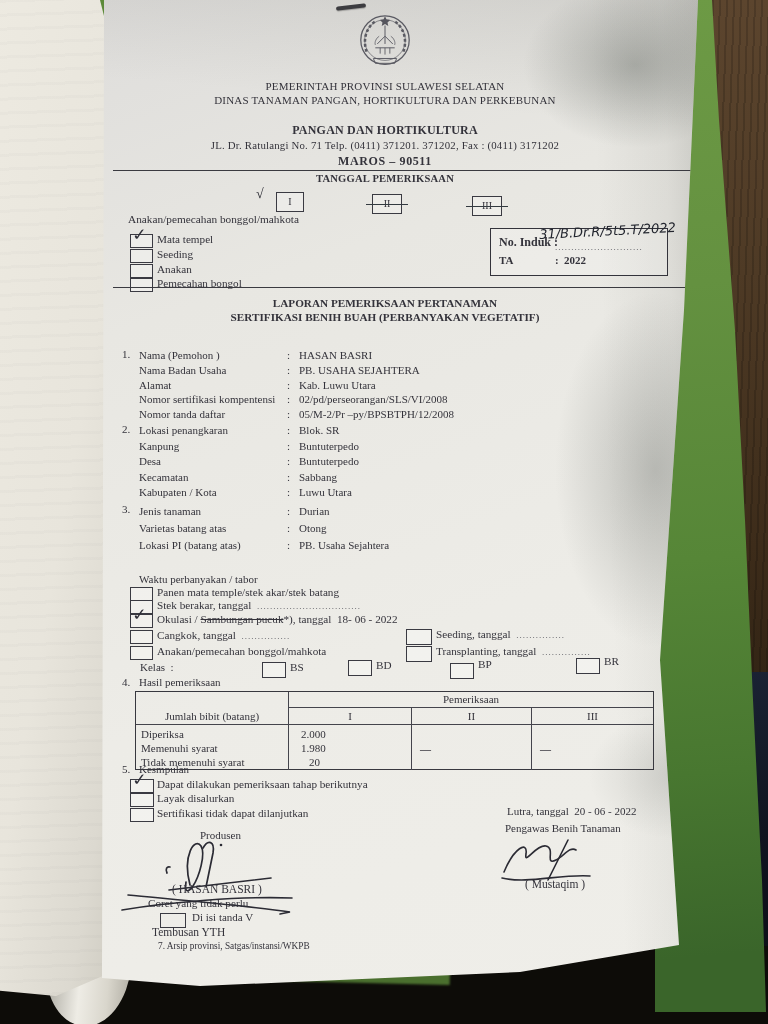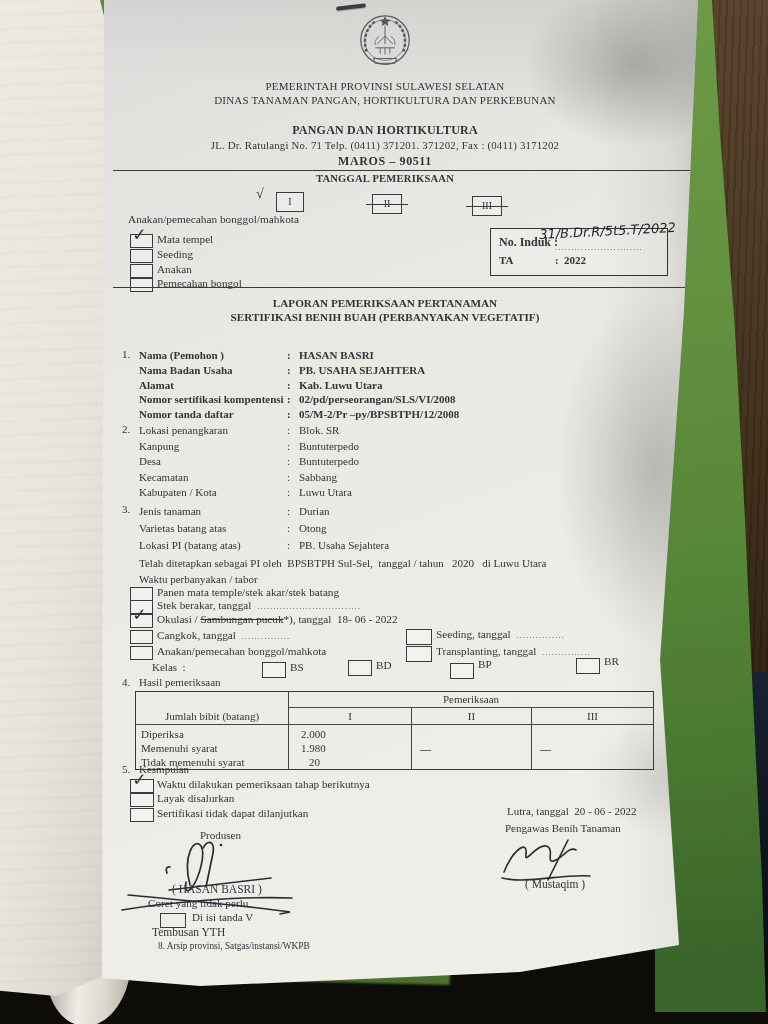--- a/index.html
+++ b/index.html
@@ -90,33 +90,33 @@
   .hand{left:48px;top:-8px;width:230px;font-family:"DejaVu Sans",sans-serif;font-style:italic;
     font-size:13px;color:#23262f;transform:rotate(-3deg);}
   .title1{top:297px;font-weight:bold;font-size:11.2px;}
   .title2{top:311px;font-weight:bold;font-size:11.2px;}
   .hdrc{left:0;width:570px;text-align:center;}
   
   .sec{left:22px;}
   .secno{position:absolute;left:0;top:0;}
   .frows{margin-left:17px;}
   .frow{display:grid;grid-template-columns:148px 12px auto;}
-  .s1 .frow{line-height:14.8px;font-weight:bold;}
+  .s1 .frow{line-height:14.8px;}
   .s2 .frow{line-height:15.5px;}
   .s3 .frow{line-height:17px;}
   .sectitle{margin-left:17px;}
   .pre{white-space:pre;}
   .pil{left:39px;top:557px;}
   .waktu{left:39px;top:573px;}
   .cbrow{height:14px;}
   .cbrow .cb{position:absolute;left:0;top:1px;}
   .cbrow .cbl{position:absolute;left:27px;top:0;}
   .struck{text-decoration:line-through;text-decoration-thickness:1.3px;}
   
-  .kelas-lab{left:52px;top:661px;}
+  .kelas-lab{left:40px;top:661px;}
   .kbox{border:1.3px solid #3a3a42;width:22px;height:14px;background:rgba(255,255,255,.3);}
   
   .ptable{left:35px;top:691px;width:517px;height:77px;border:1.4px solid #38383f;
     display:grid;grid-template-columns:152px 123px 120px 1fr;grid-template-rows:16px 17px 1fr;}
   .ptable>div{position:relative;}
   .t-rowhdr{grid-column:1;grid-row:1/3;border-bottom:1px solid #44444c;
     display:flex;align-items:flex-end;justify-content:center;padding-bottom:2px;}
   .t-group{grid-column:2/5;grid-row:1;border-left:1px solid #44444c;border-bottom:1px solid #44444c;
     text-align:center;line-height:15px;}
   .t-c{grid-row:2;border-left:1px solid #44444c;border-bottom:1px solid #44444c;
@@ -306,21 +306,20 @@
               <span>:</span>
               <span>Otong</span>
             </div>
           <div class="frow">
               <span>Lokasi PI (batang atas)</span>
               <span>:</span>
               <span>PB. Usaha Sejahtera</span>
             </div>
         </div>
       </div>
-      <div class="abs pil pre">Telah ditetapkan sebagai PI oleh  BPSBTPH Sul-Sel,  tanggal / tahun   2020   di Luwu Utara</div>
       <div class="abs waktu">Waktu perbanyakan / tabor</div>
 
       <div class="abs cbrow" style="left:30px;top:586px;">
         <span class="cb"></span>
         <span class="cbl"><span>Panen mata temple/stek akar/stek batang</span></span>
       </div>
       <div class="abs cbrow" style="left:30px;top:599px;">
         <span class="cb"></span>
         <span class="cbl pre"><span>Stek berakar, tanggal  </span><span class="dots">................................</span></span>
       </div>
@@ -387,21 +386,21 @@
       </div>
 
       <div class="abs sec" style="top:763px;">
         <span class="secno">5.</span>
         <span class="sectitle">Kesmpulan</span>
       </div>
       <div class="abs cbrow" style="left:30px;top:778px;">
         <span class="cb checked" style="width:22px;">
             <i class="tick">✓</i>
           </span>
-        <span class="cbl"><span>Waktu dilakukan pemeriksaan tahap berikutnya</span></span>
+        <span class="cbl"><span>Dapat dilakukan pemeriksaan tahap berikutnya</span></span>
       </div>
       <div class="abs cbrow" style="left:30px;top:792px;">
         <span class="cb" style="width:22px;"></span>
         <span class="cbl"><span>Layak disalurkan</span></span>
       </div>
       <div class="abs cbrow" style="left:30px;top:807px;">
         <span class="cb" style="width:22px;"></span>
         <span class="cbl"><span>Sertifikasi tidak dapat dilanjutkan</span></span>
       </div>
 
@@ -433,17 +432,17 @@
       <svg class="abs" style="left:20px;top:892px;" width="180" height="24" viewBox="0 0 180 24">
         <g fill="none" stroke="#2b2b34" stroke-width="1.6" stroke-linecap="round">
           <path d="M2 18 C50 10 120 4 172 6"></path>
           <path d="M8 3 C60 8 130 14 170 20 L160 22"></path>
         </g>
       </svg>
 
       <span class="abs diisi-box"></span>
       <span class="abs diisi-lab">Di isi tanda V</span>
       <div class="abs temb">Tembusan YTH</div>
-      <div class="abs arsip">8. Arsip provinsi, Satgas/instansi/WKPB</div>
+      <div class="abs arsip">7. Arsip provinsi, Satgas/instansi/WKPB</div>
 
     </div>
   </div>
 </div>
 
 </body></html>

